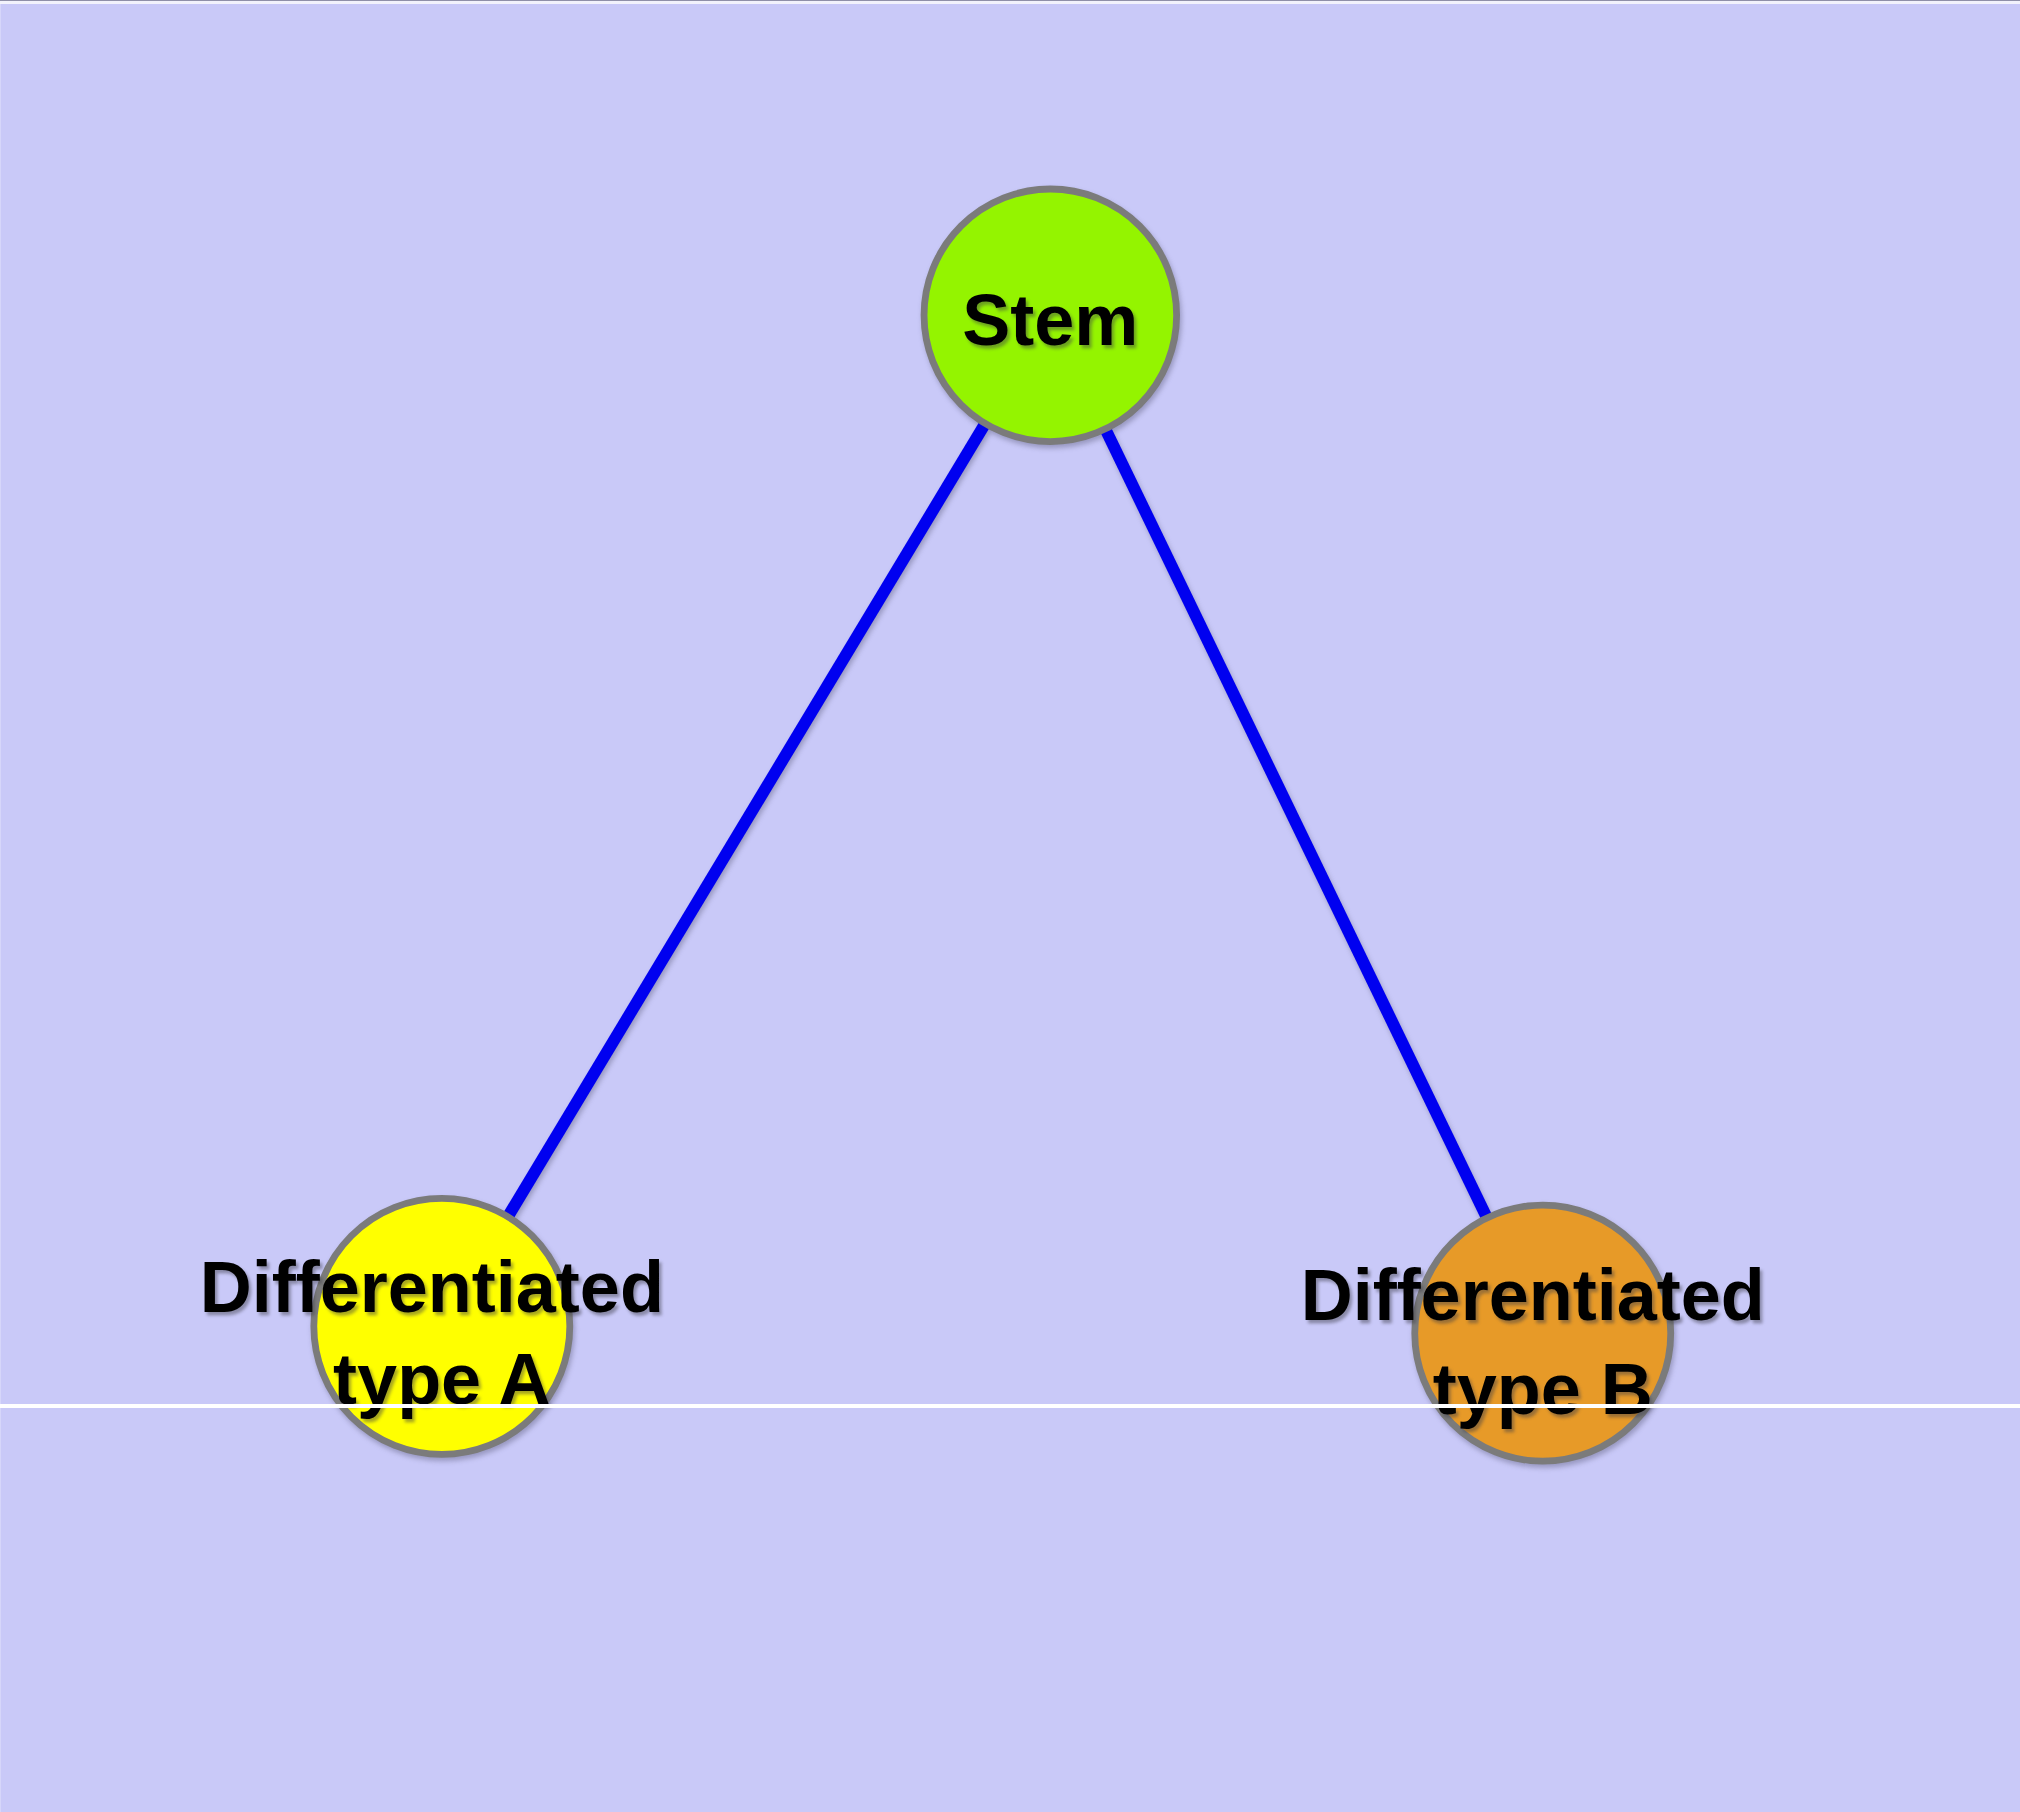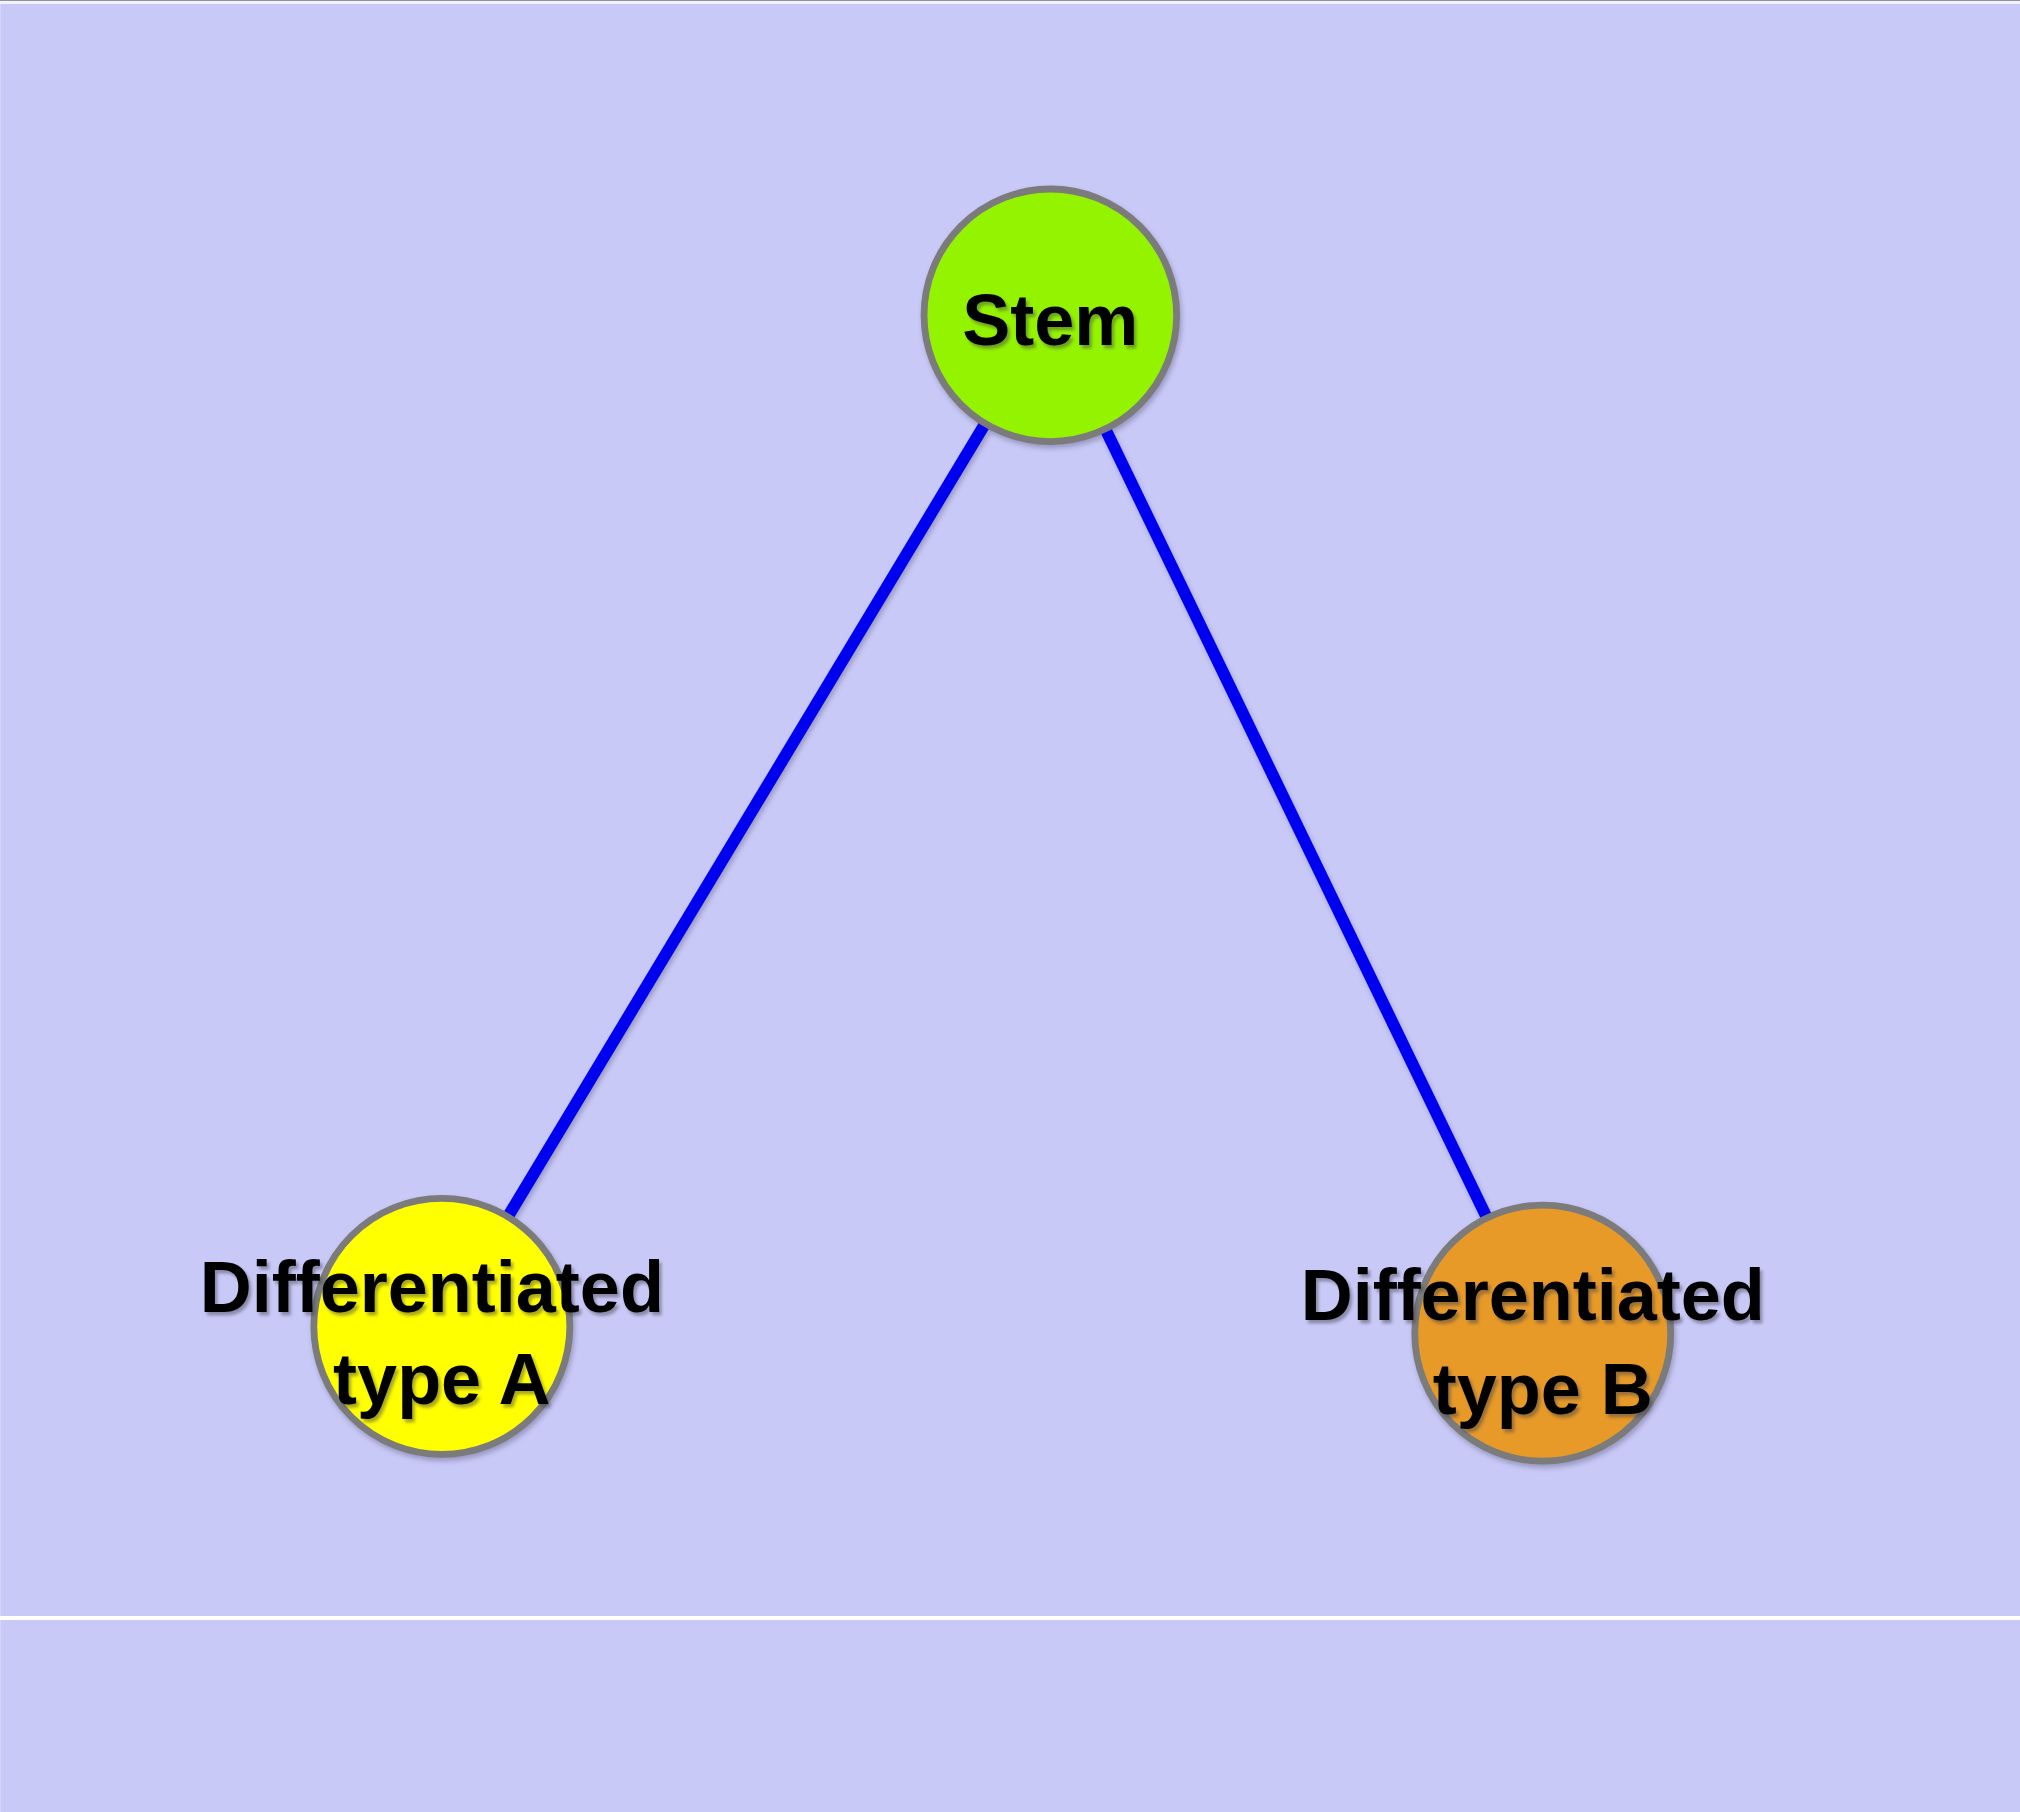--- a/index.html
+++ b/index.html
@@ -6,21 +6,21 @@
     margin: 0;
     padding: 0;
     width: 2021px;
     height: 1812px;
     overflow: hidden;
     font-family: "Liberation Sans", sans-serif;
   }
   .canvas-wrap {
     position: relative;
     width: 2021px;
-    height: 1620px;
+    height: 1408px;
   }
   .canvas-wrap svg {
     display: block;
     width: 2021px;
     height: 1812px;
   }
   .top-edge {
     position: absolute;
     top: 0; left: 0; right: 0;
     height: 3.4px;

